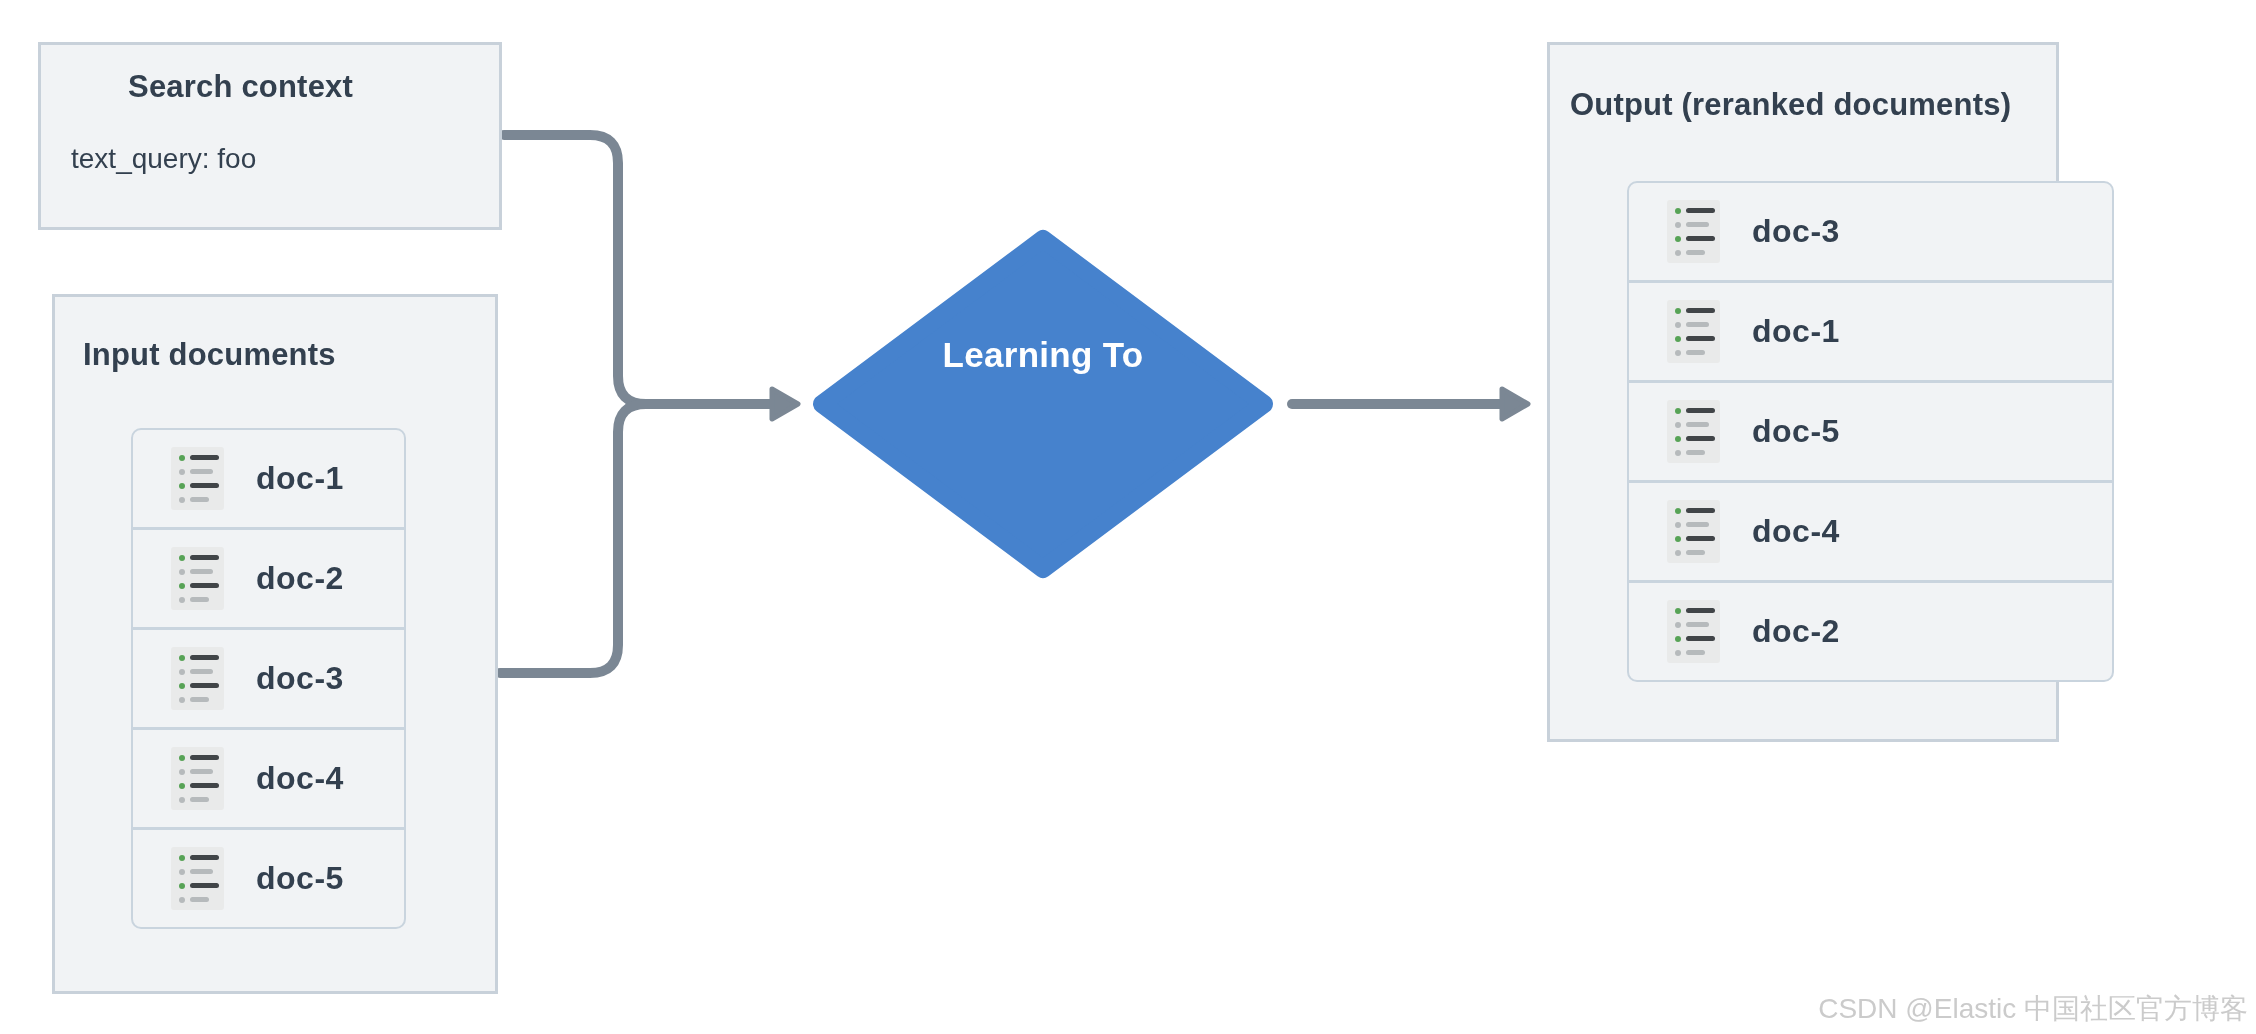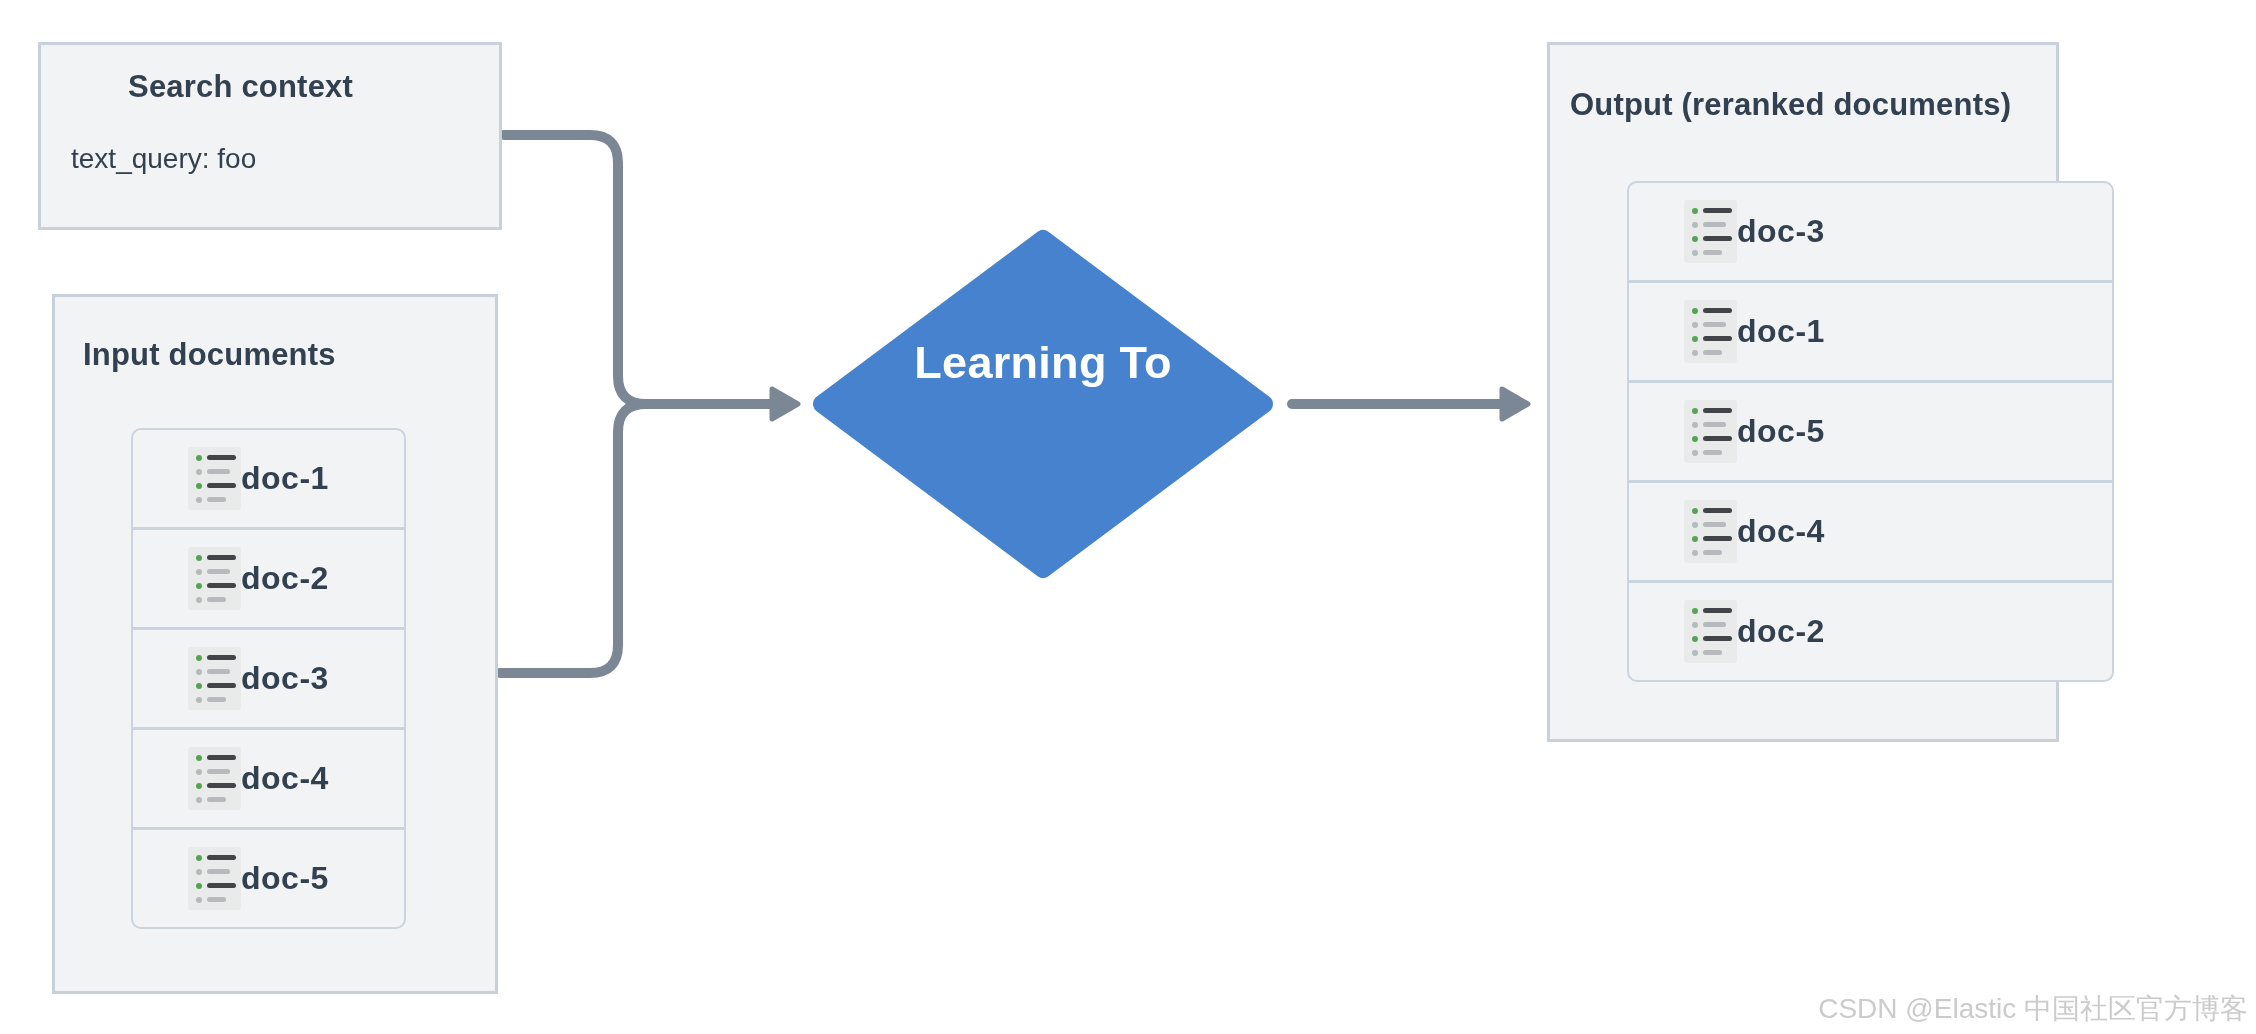--- a/index.html
+++ b/index.html
@@ -46,21 +46,22 @@
     box-sizing: border-box;
     overflow: hidden;
   }
   #input-doc-list  { left: 76px; top: 131px; width: 275px; }
   #output-doc-list { left: 77px; top: 136px; width: 487px; }
 
   .doc-row {
     height: 97px;
     display: flex;
     align-items: center;
-    padding-left: 55px;
+    padding-left: 38px;
+    gap: 32px;
   }
   .doc-row + .doc-row { border-top: 3px solid var(--list_border); }
 
   .doc-label {
     font-weight: bold;
     font-size: 32px;
     color: var(--text);
     letter-spacing: 0.5px;
   }
 
@@ -115,21 +116,21 @@
     stroke-linejoin: round;
   }
   #ltr-label {
     position: absolute;
     left: 873px;
     top: 330px;
     width: 340px;
     text-align: center;
     color: var(--node_text);
     font-weight: bold;
-    font-size: 45px;
+    font-size: 35px;
     line-height: 1.45;
     letter-spacing: 0.3px;
   }
   #watermark {
     position: absolute;
     right: 8px;
     bottom: 6px;
     font-size: 28px;
     color: var(--watermark);
     white-space: nowrap;

